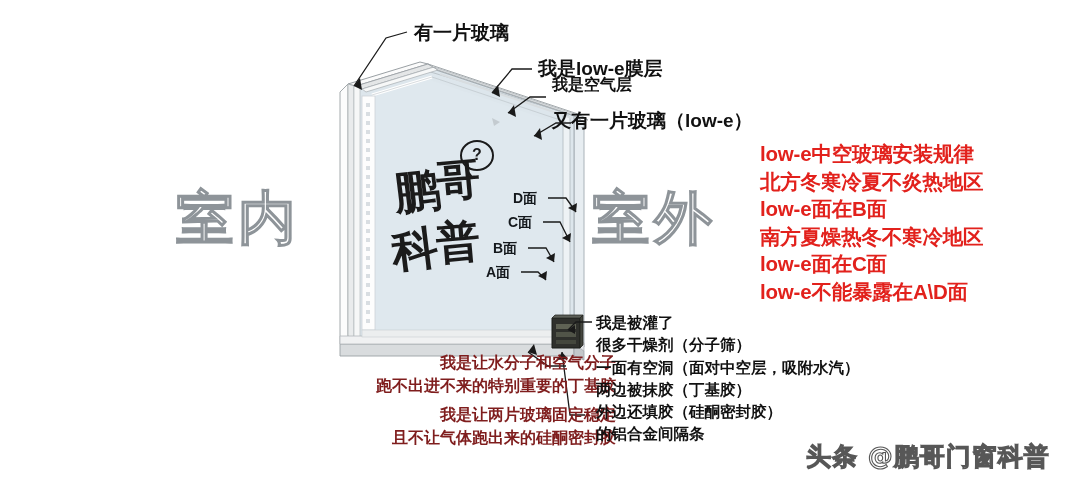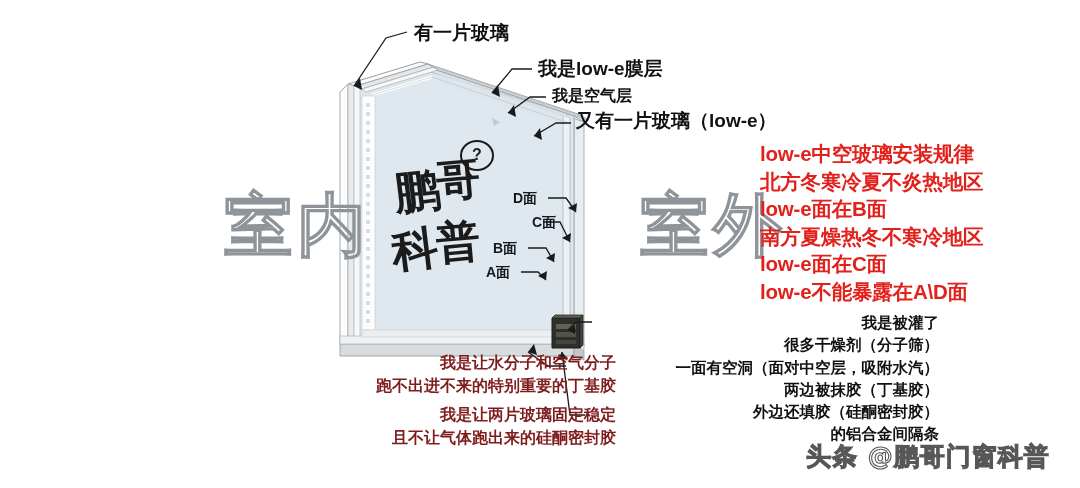--- a/index.html
+++ b/index.html
@@ -35,37 +35,36 @@
     font-weight:bold;
     font-size:20.5px;
     line-height:27.5px;
     white-space:nowrap;
     letter-spacing:-0.2px;
   }
 
   
   .blk-left{position:absolute;left:266px;top:352px;width:350px;text-align:right;}
   .blk-left div{font-weight:bold;font-size:16px;line-height:22.5px;color:#7f1d1d;white-space:nowrap;}
-  .blk-right{position:absolute;left:609px;top:312px;width:330px;text-align:right;}
+  .blk-right{position:absolute;left:596px;top:312px;width:330px;text-align:left;}
   .blk-right div{font-weight:bold;font-size:15.5px;line-height:22.3px;color:#111;white-space:nowrap;}
 
   
   .face{position:absolute;font-weight:bold;font-size:14px;color:#14181c;white-space:nowrap;}
 
   
   .hollow{
     position:absolute;
-    font-size:69px;
+    font-size:58px;
     font-weight:bold;
     color:transparent;
     -webkit-text-stroke:1.2px #8e9499;
     letter-spacing:4px;
     white-space:nowrap;
     font-family:"DejaVu Sans","Liberation Sans",sans-serif;
-    margin-left:48px;
   }
 
   
   .wm-logo{
     position:absolute;left:392px;top:140px;
     width:100px;height:148px;
   }
   .wm-ch{
     position:absolute;
     font-weight:bold;
@@ -233,26 +232,26 @@
       <polygon points="568,330 575,325 575,334"></polygon>
       <polygon points="528,352 534,344 537,355"></polygon>
       <polygon points="562,352 557,360 568,359"></polygon>
     </g>
   </svg>
 
   <div class="abs lbl lbl-lg" style="left:414px;top:22px;">有一片玻璃</div>
 
   <div class="abs lbl lbl-lg" style="left:538px;top:58px;text-align:right;">我是low-e膜层</div>
 
-  <div class="abs lbl lbl-md" style="left:552px;top:87px;">我是空气层</div>
-
-  <div class="abs lbl lbl-lg" style="left:576px;top:110px;">又有一片玻璃（low-e）</div>
+  <div class="abs lbl lbl-md" style="left:552px;top:76px;">我是空气层</div>
+
+  <div class="abs lbl lbl-lg" style="left:552px;top:110px;">又有一片玻璃（low-e）</div>
 
   <div class="face" style="left:513px;top:190px;">D面</div>
-  <div class="face" style="left:508px;top:214px;margin-left:24px;">C面</div>
+  <div class="face" style="left:508px;top:214px;">C面</div>
   <div class="face" style="left:493px;top:240px;">B面</div>
   <div class="face" style="left:486px;top:264px;">A面</div>
 
   <div class="hollow" style="left:176px;top:180px;">室内</div>
   <div class="hollow" style="left:592px;top:180px;">室外</div>
 
   <div class="wm-logo">
     <div class="wm-bubble">?</div>
     <div class="wm-ch" style="left:2px;top:28px;font-size:46px;transform:rotate(-7deg);">鹏</div>
     <div class="wm-ch" style="left:44px;top:18px;font-size:44px;transform:rotate(-5deg);">哥</div>

